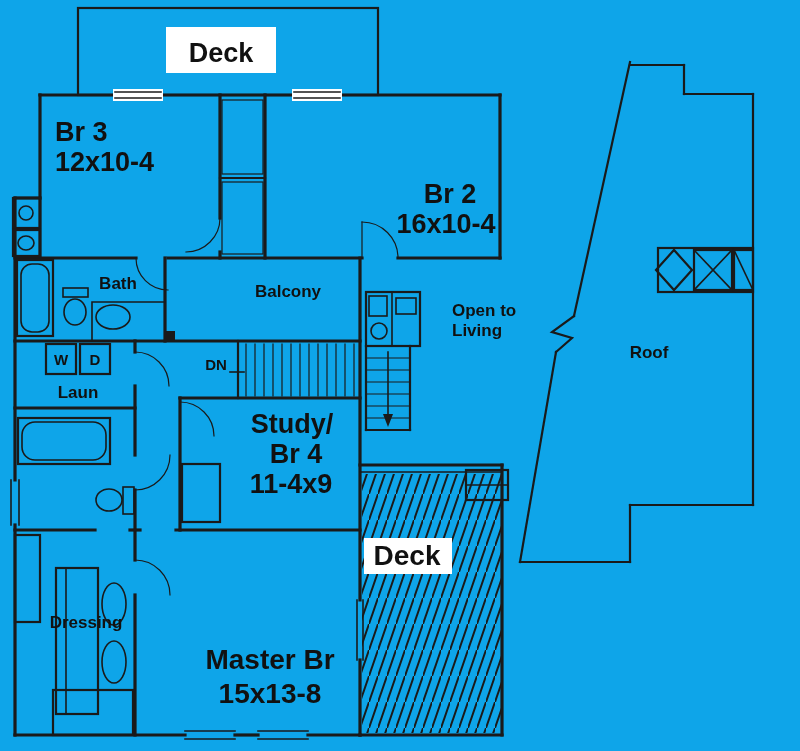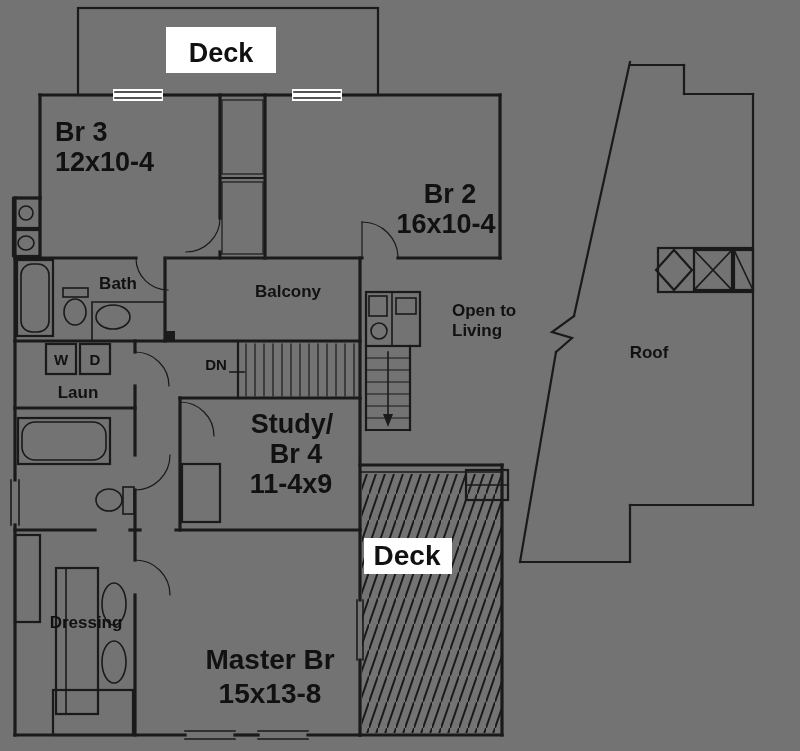--- a/index.html
+++ b/index.html
@@ -1,16 +1,16 @@
 <!DOCTYPE html>
 <html><head>
 <meta charset="utf-8">
 <style>
   html,body{margin:0;padding:0;background:#ffffff}
-  .canvas{position:relative;width:800px;height:751px;background:#737373;font-family:"Liberation Sans",sans-serif;overflow:hidden}
+  .canvas{position:relative;width:800px;height:751px;background:#0ea5e9;font-family:"Liberation Sans",sans-serif;overflow:hidden}
   svg{display:block}
   .ln{stroke:#1a1a1a;fill:none;stroke-linecap:square}
   .w3{stroke-width:3.2}
   .w2{stroke-width:2.2}
   .w15{stroke-width:1.6}
   .w1{stroke-width:1.2}
   .ink{fill:#1a1a1a;stroke:none}
   .paper{fill:#ffffff;stroke:none}
   text{fill:#111111;stroke:none;text-anchor:middle;font-family:"Liberation Sans",sans-serif}
   .t-xl{font-size:28px;font-weight:700}

